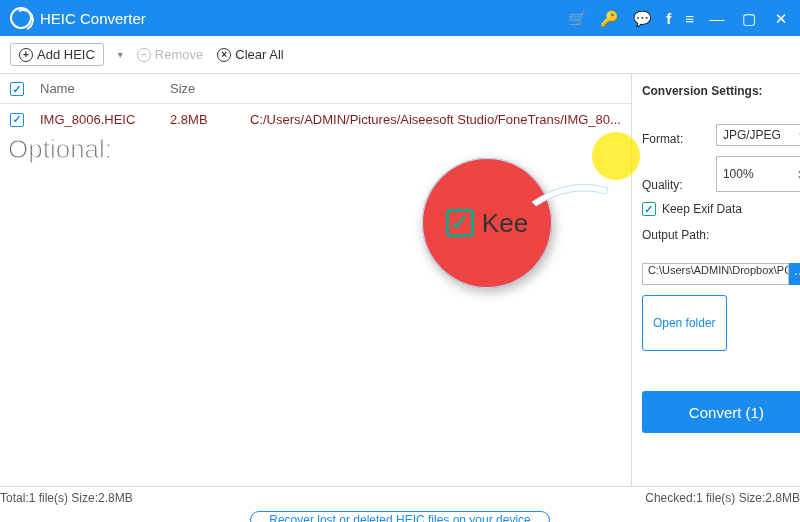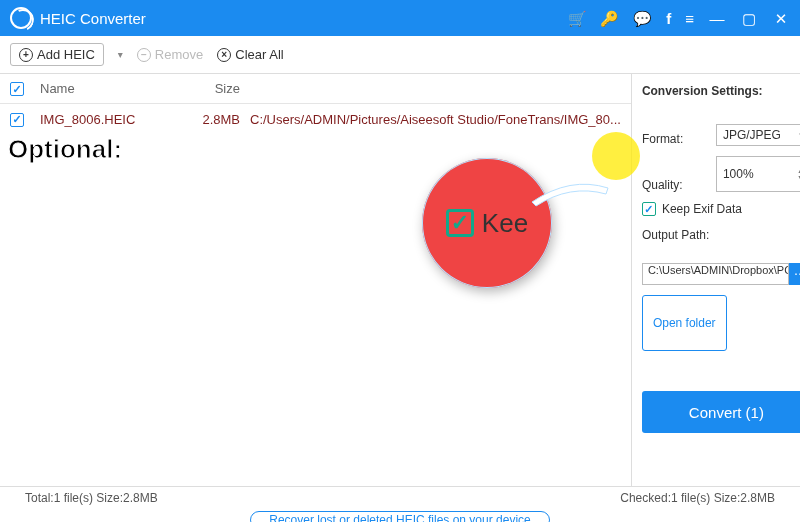--- a/index.html
+++ b/index.html
@@ -16,42 +16,42 @@
 .btn-add{display:flex;align-items:center;gap:4px;border:1px solid #bbb;border-radius:3px;padding:3px 8px;cursor:pointer}
 .chev{font-size:10px;color:#888;cursor:pointer}
 .tool-btn{display:flex;align-items:center;gap:4px;color:#333;cursor:pointer}
 .tool-btn.disabled{color:#bbb}
 .circ{width:14px;height:14px;border:1px solid currentColor;border-radius:50%;display:inline-flex;align-items:center;justify-content:center;font-size:10px;font-weight:bold;line-height:1}
 .main{display:flex;height:412px}
 .left{flex:1;display:flex;flex-direction:column;position:relative}
 .headers{height:30px;display:flex;align-items:center;border-bottom:1px solid #e5e5e5;padding:0 10px;color:#666}
 .cb-col{width:30px}
 .name-col{width:130px}
-.size-col{width:70px;text-align:right}
+.size-col{width:70px;text-align:left}
 .dir-col{flex:1;text-align:center}
 .cb{width:14px;height:14px;border:1.5px solid #1b8bf0;border-radius:2px;display:inline-flex;align-items:center;justify-content:center;cursor:pointer}
 .cb.checked:after{content:"✓";color:#1b8bf0;font-size:11px;font-weight:bold;line-height:1}
 .row{height:30px;display:flex;align-items:center;padding:0 10px;color:#7f1d1d;font-size:13px}
 .row .dir-col{text-align:right;white-space:nowrap;overflow:hidden;text-overflow:ellipsis;padding-left:10px}
-.optional{position:absolute;top:60px;left:8px;font-size:26px;font-weight:700;color:#000000;-webkit-text-stroke:1px #fff;text-shadow:-2px 0 #fff,2px 0 #fff,0 -2px #fff,0 2px #fff}
+.optional{position:absolute;top:60px;left:8px;font-size:26px;font-weight:400;color:#737373;-webkit-text-stroke:1px #fff;text-shadow:-2px 0 #fff,2px 0 #fff,0 -2px #fff,0 2px #fff}
 .right{width:190px;border-left:1px solid #ddd;padding:10px 10px 0 10px}
 .settings-title{font-weight:bold;font-size:12px;margin-bottom:26px}
 .setting-row{display:flex;align-items:flex-end;justify-content:space-between;margin-bottom:10px;font-size:12px}
 .select{width:95px;height:22px;border:1px solid #bbb;display:flex;align-items:center;justify-content:space-between;padding:0 6px;font-size:12px;cursor:pointer}
 .select .arr{font-size:9px;color:#777}
 .spinner{width:95px;height:22px;border:1px solid #bbb;display:flex;align-items:center;justify-content:space-between;padding:17px 6px;font-size:12px}
 .spinner .arrs{display:flex;flex-direction:column;font-size:7px;color:#777;line-height:1;cursor:pointer}
 .keep-row{display:flex;align-items:center;gap:6px;margin-bottom:12px;font-size:12px}
 .out-label{font-size:12px;margin-bottom:21px}
 .out-row{display:flex;margin-bottom:10px}
 .out-input{flex:1;border:1px solid #bbb;height:22px;padding:0 5px;font-size:11px;white-space:nowrap;overflow:hidden}
 .browse{width:22px;height:22px;background:#1b8bf0;color:#fff;display:flex;align-items:center;justify-content:center;font-size:12px;cursor:pointer}
 .open-folder{display:inline-block;border:1px solid #1b8bf0;border-radius:3px;color:#1b8bf0;padding:20px 10px;font-size:12px;cursor:pointer}
 .convert{margin-top:40px;width:100%;height:42px;background:#1b8bf0;color:#fff;font-size:15px;border:none;border-radius:3px;cursor:pointer}
-.statusbar{height:22px;border-top:1px solid #ddd;display:flex;align-items:center;justify-content:space-between;padding:0 25px;font-size:12px;color:#555}
+.statusbar{height:22px;border-top:1px solid #ddd;display:flex;align-items:center;justify-content:space-between;padding:0 0;font-size:12px;color:#555}
 .recover-bar{height:24px;display:flex;align-items:center;justify-content:center}
 .recover{border:1px solid #1b8bf0;color:#1b8bf0;border-radius:12px;padding:1px 18px;font-size:12px;cursor:pointer}
 .zoom-wrap{position:absolute;top:158px;left:422px;width:130px;height:130px;pointer-events:none}
 .zoom-circle{width:130px;height:130px;border-radius:50%;background:#ef4444;box-shadow:0 0 0 1px #b7e0ff inset,2px 4px 12px rgba(0,0,0,0.28);display:flex;align-items:center;justify-content:center;overflow:hidden;position:relative}
 .zoom-cb{width:28px;height:28px;border:3px solid #14a78a;border-radius:4px;display:flex;align-items:center;justify-content:center;margin-right:8px}
 .zoom-cb:after{content:"✓";color:#14a78a;font-size:22px;font-weight:bold}
 .zoom-txt{font-size:26px;color:#333}
 .callout{position:absolute;top:24px;right:-58px;width:80px;height:26px;pointer-events:none}
 .callout svg{width:100%;height:100%}
 .hilite{position:absolute;top:132px;right:160px;width:48px;height:48px;border-radius:50%;background:#ffea00;opacity:0.75;z-index:1;pointer-events:none}

